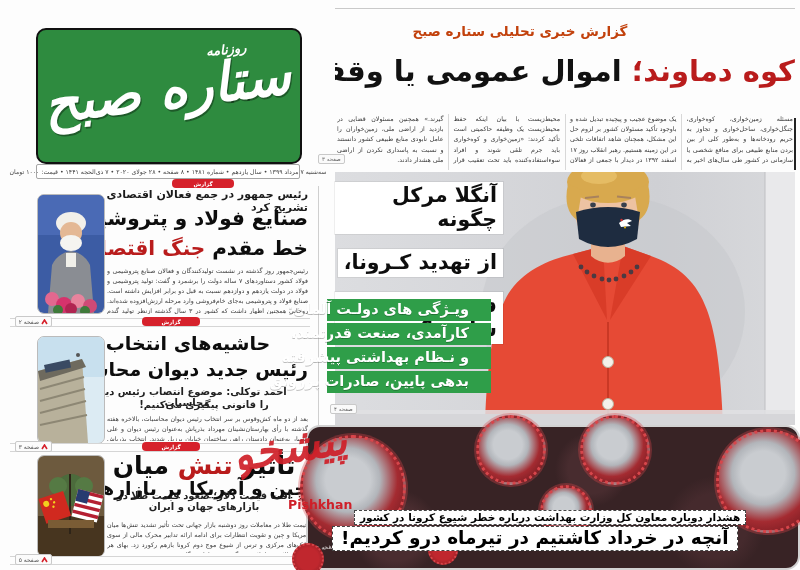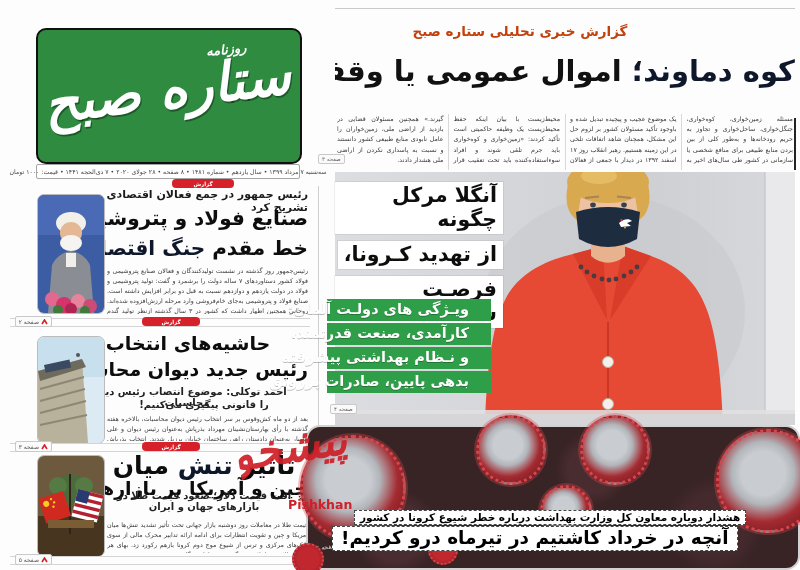--- a/index.html
+++ b/index.html
@@ -20,30 +20,30 @@
               font-style:italic;transform:rotate(-6deg);}
   .datebar{left:36px;top:164px;width:262px;height:13px;border:1px solid #a6a6a6;border-radius:2px;
            font-size:6.2px;color:#444;display:flex;align-items:center;justify-content:center;background:#fff;}
   .pill{background:#d6212b;border-radius:4px;color:#fff;font-size:5.5px;font-weight:bold;
         display:flex;align-items:center;justify-content:center;}
 
   
   .lead-kicker{left:360px;top:23px;width:320px;text-align:center;font-size:13.5px;font-weight:bold;color:#c2410c;}
   .lead-head{left:335px;top:54px;width:460px;text-align:right;font-size:29px;font-weight:bold;
              color:#111;white-space:nowrap;overflow:hidden;letter-spacing:-1px;}
-  .red{color:#0f172a;}
+  .red{color:#b91c1c;}
   .intro{left:337px;top:114px;width:456px;height:56px;overflow:hidden;column-count:4;column-gap:10px;
          column-rule:1px solid #d8d8d8;font-size:6.3px;line-height:1.62;text-align:justify;color:#3a3a3a;}
   .chipref{background:#fafafa;border:1px solid #c9c9c9;border-radius:2px;font-size:5.5px;color:#666;
            padding:0 3px;line-height:8px;height:8px;white-space:nowrap;}
 
   
   .photo{left:335px;top:172px;width:460px;height:253px;overflow:hidden;}
   .mk-heads{left:335px;top:182px;width:168px;text-align:right;}
-  .mk-heads span{display:inline-block;background:#fff;padding:1px 6px 3px 6px;margin-bottom:7px;
+  .mk-heads span{display:inline-block;background:#fff;padding:1px 6px 3px 6px;margin-bottom:15px;
                  font-size:20.5px;font-weight:bold;color:#0d0d0d;box-shadow:0 0 0 1px rgba(0,0,0,.06);}
   .mk-green{left:327px;top:299px;width:164px;}
   .mk-green span{display:block;background:#2f9e49;color:#fff;font-size:14.5px;font-weight:bold;
                  padding:2px 22px 4px 5px;margin-bottom:2px;text-align:center;white-space:nowrap;
                  text-shadow:0 1px 0 rgba(0,0,0,.25);}
 
   
   .kick1{left:100px;top:188px;width:208px;text-align:right;font-size:11px;font-weight:bold;color:#1a1a1a;}
   .t-big{position:absolute;text-align:center;font-weight:bold;color:#0d0d0d;white-space:nowrap;}
   .sub{position:absolute;text-align:center;font-weight:bold;color:#222;}

